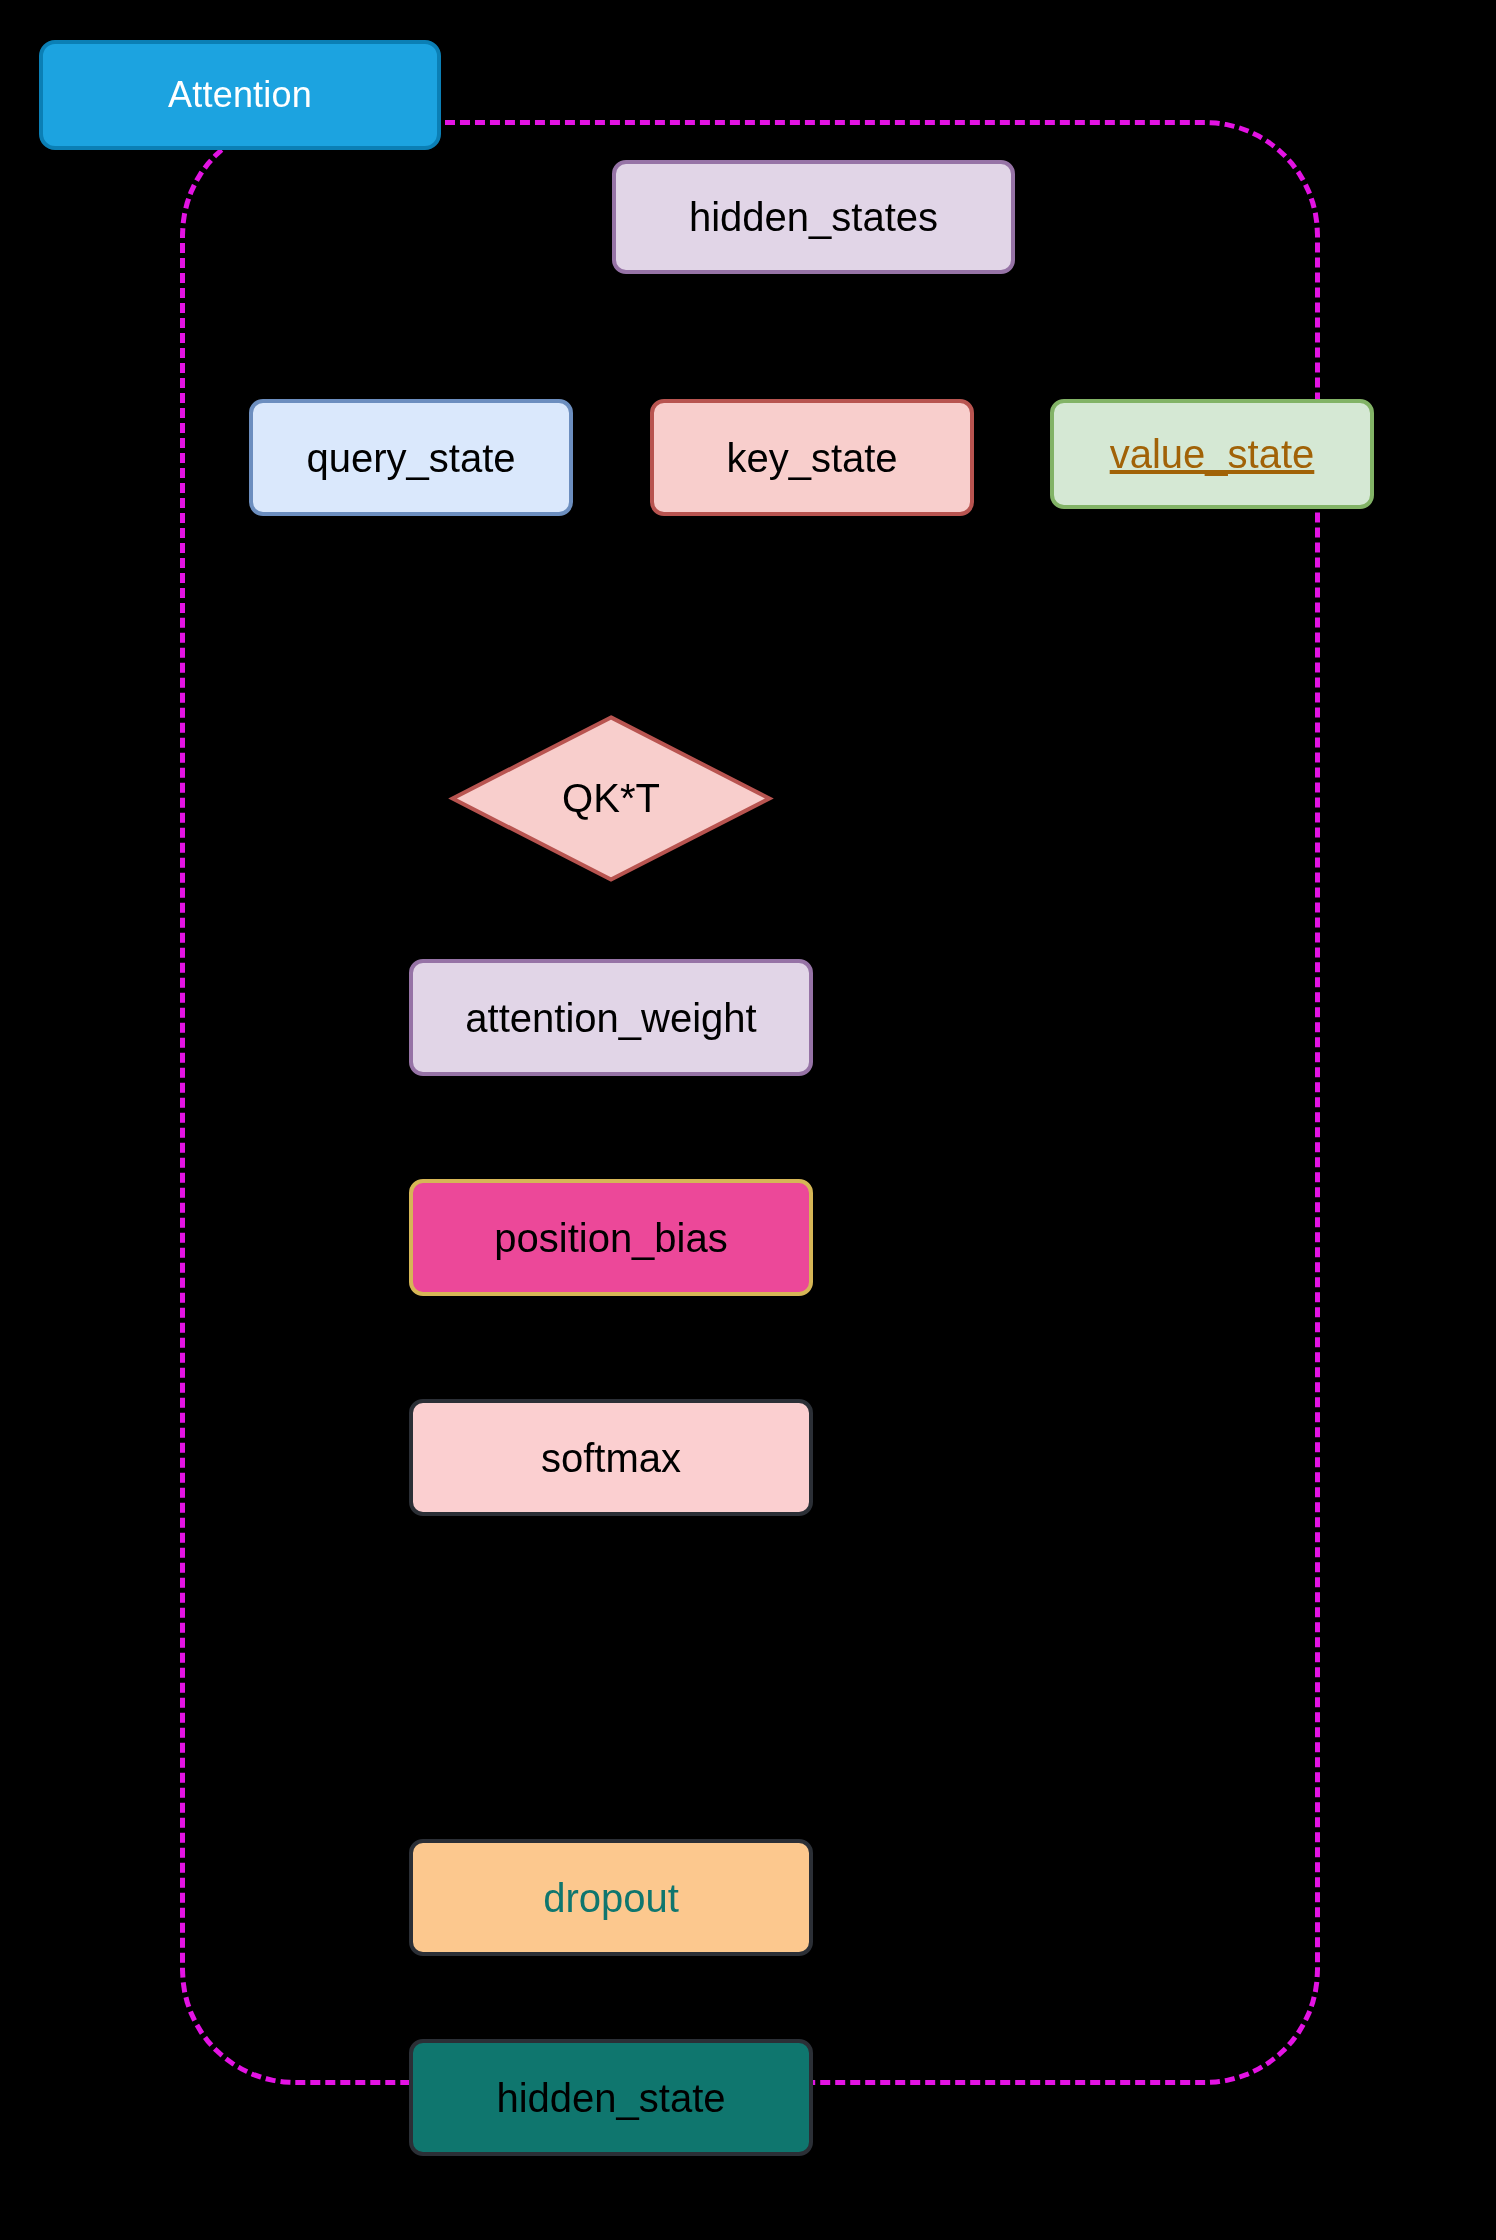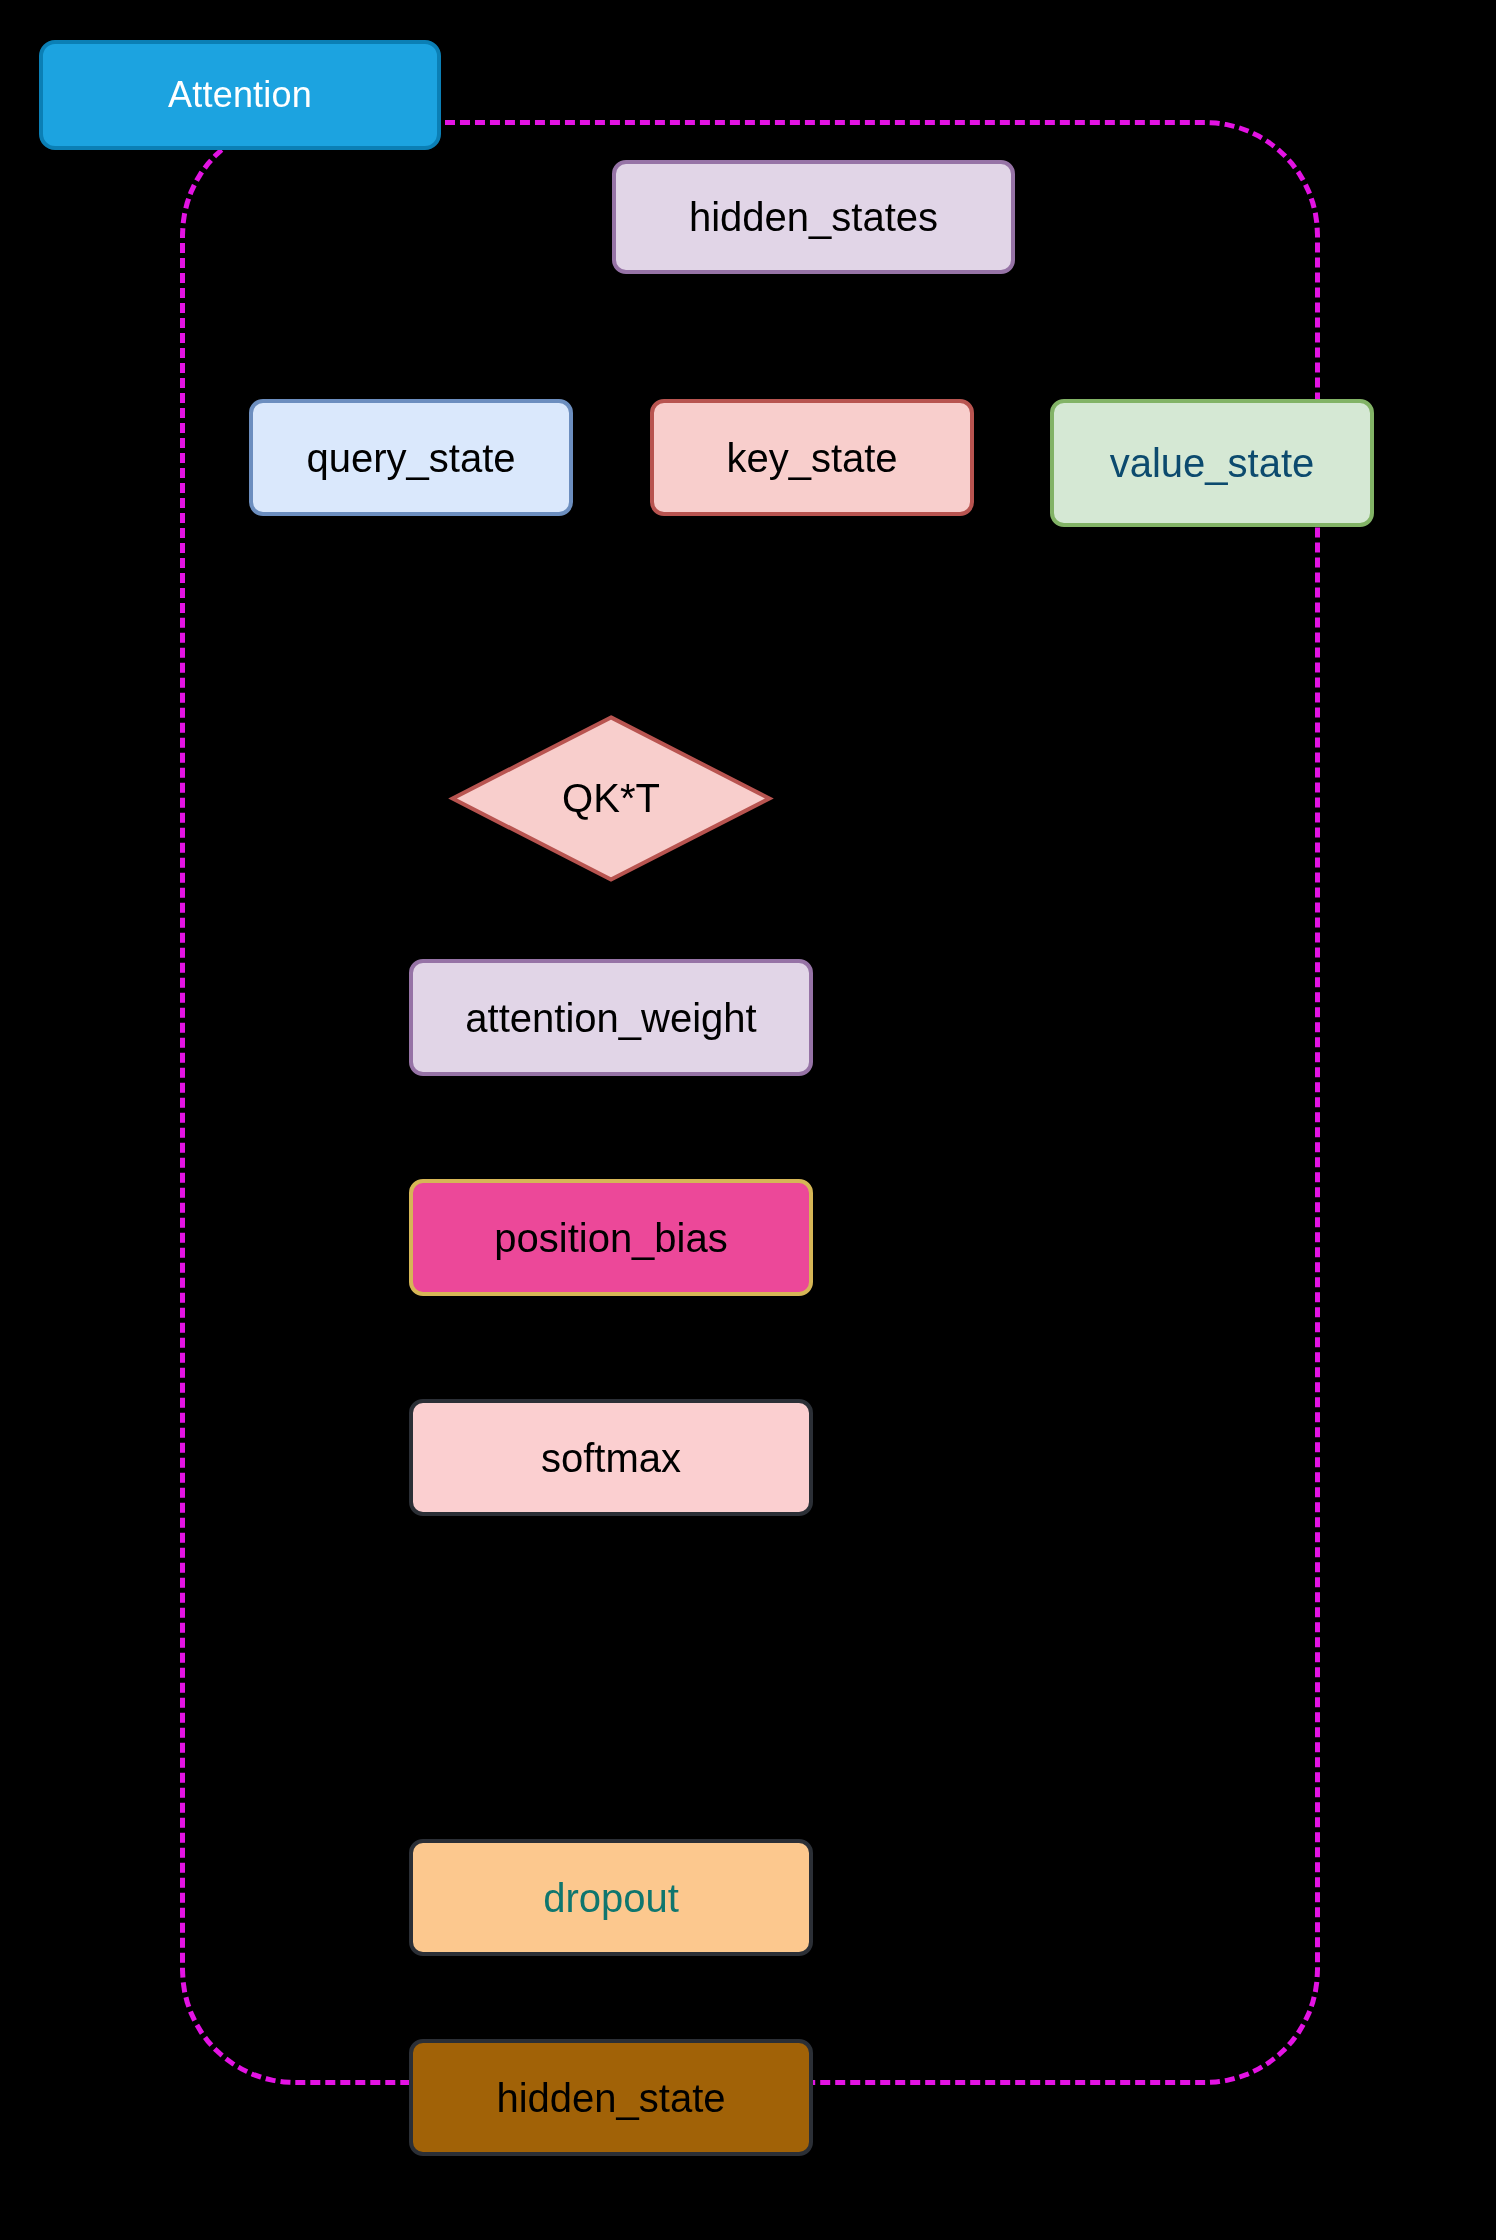--- a/index.html
+++ b/index.html
@@ -104,33 +104,33 @@
   <div class="subgraph-border" style="border-color: rgb(227, 19, 227); border-style: dashed;"></div>
 
   <div class="subgraph-title" style="background: rgb(28, 163, 224); border-color: rgb(11, 127, 181); color: rgb(255, 255, 255);">Attention</div>
 
   <div class="node" id="n-hidden_states" style="left: 612px; top: 160px; width: 403px; height: 114px; background: rgb(225, 213, 231); border-color: rgb(150, 115, 166); color: rgb(0, 0, 0);">hidden_states</div>
 
   <div class="node" id="n-query_state" style="left: 249px; top: 399px; width: 324px; height: 117px; background: rgb(218, 232, 252); border-color: rgb(108, 142, 191); color: rgb(0, 0, 0);">query_state</div>
 
   <div class="node" id="n-key_state" style="left: 650px; top: 399px; width: 324px; height: 117px; background: rgb(248, 206, 204); border-color: rgb(184, 84, 80); color: rgb(0, 0, 0);">key_state</div>
 
-  <div class="node" id="n-value_state" style="left: 1050px; top: 399px; width: 324px; height: 128px; background: rgb(213, 232, 212); border-color: rgb(130, 179, 102); color: #0c4a6e;">value_state</div>
+  <div class="node" id="n-value_state" style="left: 1050px; top: 399px; width: 324px; height: 110px; background: rgb(213, 232, 212); border-color: rgb(130, 179, 102); color: #a16207; text-decoration: underline;">value_state</div>
 
   <div class="diamond-wrap" id="n-qkt" style="left: 446px; top: 714px; width: 330px; height: 169px;">
     <svg id="qkt-svg" width="330" height="169" viewBox="0 0 100 100" preserveAspectRatio="none">
       <polygon id="qkt-poly" points="50,2 98,50 50,98 2,50" fill="#f8cecc" stroke="#b85450" stroke-width="4" vector-effect="non-scaling-stroke"></polygon>
     </svg>
     <div class="diamond-label" style="color: rgb(0, 0, 0);">QK*T</div>
   </div>
 
   <div class="node" id="n-attention_weight" style="left: 409px; top: 959px; width: 404px; height: 117px; background: rgb(225, 213, 231); border-color: rgb(150, 115, 166); color: rgb(0, 0, 0);">attention_weight</div>
 
   <div class="node" id="n-position_bias" style="left: 409px; top: 1179px; width: 404px; height: 117px; background: #ec4899; border-color: rgb(214, 182, 86); color: rgb(0, 0, 0);">position_bias</div>
 
   <div class="node" id="n-softmax" style="left: 409px; top: 1399px; width: 404px; height: 117px; background: rgb(251, 207, 208); border-color: rgb(43, 47, 54); color: rgb(0, 0, 0);">softmax</div>
 
 
   <div class="node" id="n-dropout" style="left: 409px; top: 1839px; width: 404px; height: 117px; background: rgb(252, 200, 142); border-color: rgb(43, 47, 54); color: #0f766e;">dropout</div>
 
-  <div class="node" id="n-hidden_state" style="left: 409px; top: 2039px; width: 404px; height: 117px; background: #a16207; border-color: rgb(43, 47, 54); color: rgb(0, 0, 0);">hidden_state</div>
+  <div class="node" id="n-hidden_state" style="left: 409px; top: 2039px; width: 404px; height: 117px; background: #0f766e; border-color: rgb(43, 47, 54); color: rgb(0, 0, 0);">hidden_state</div>
 
 </div>
 
 </body></html>

